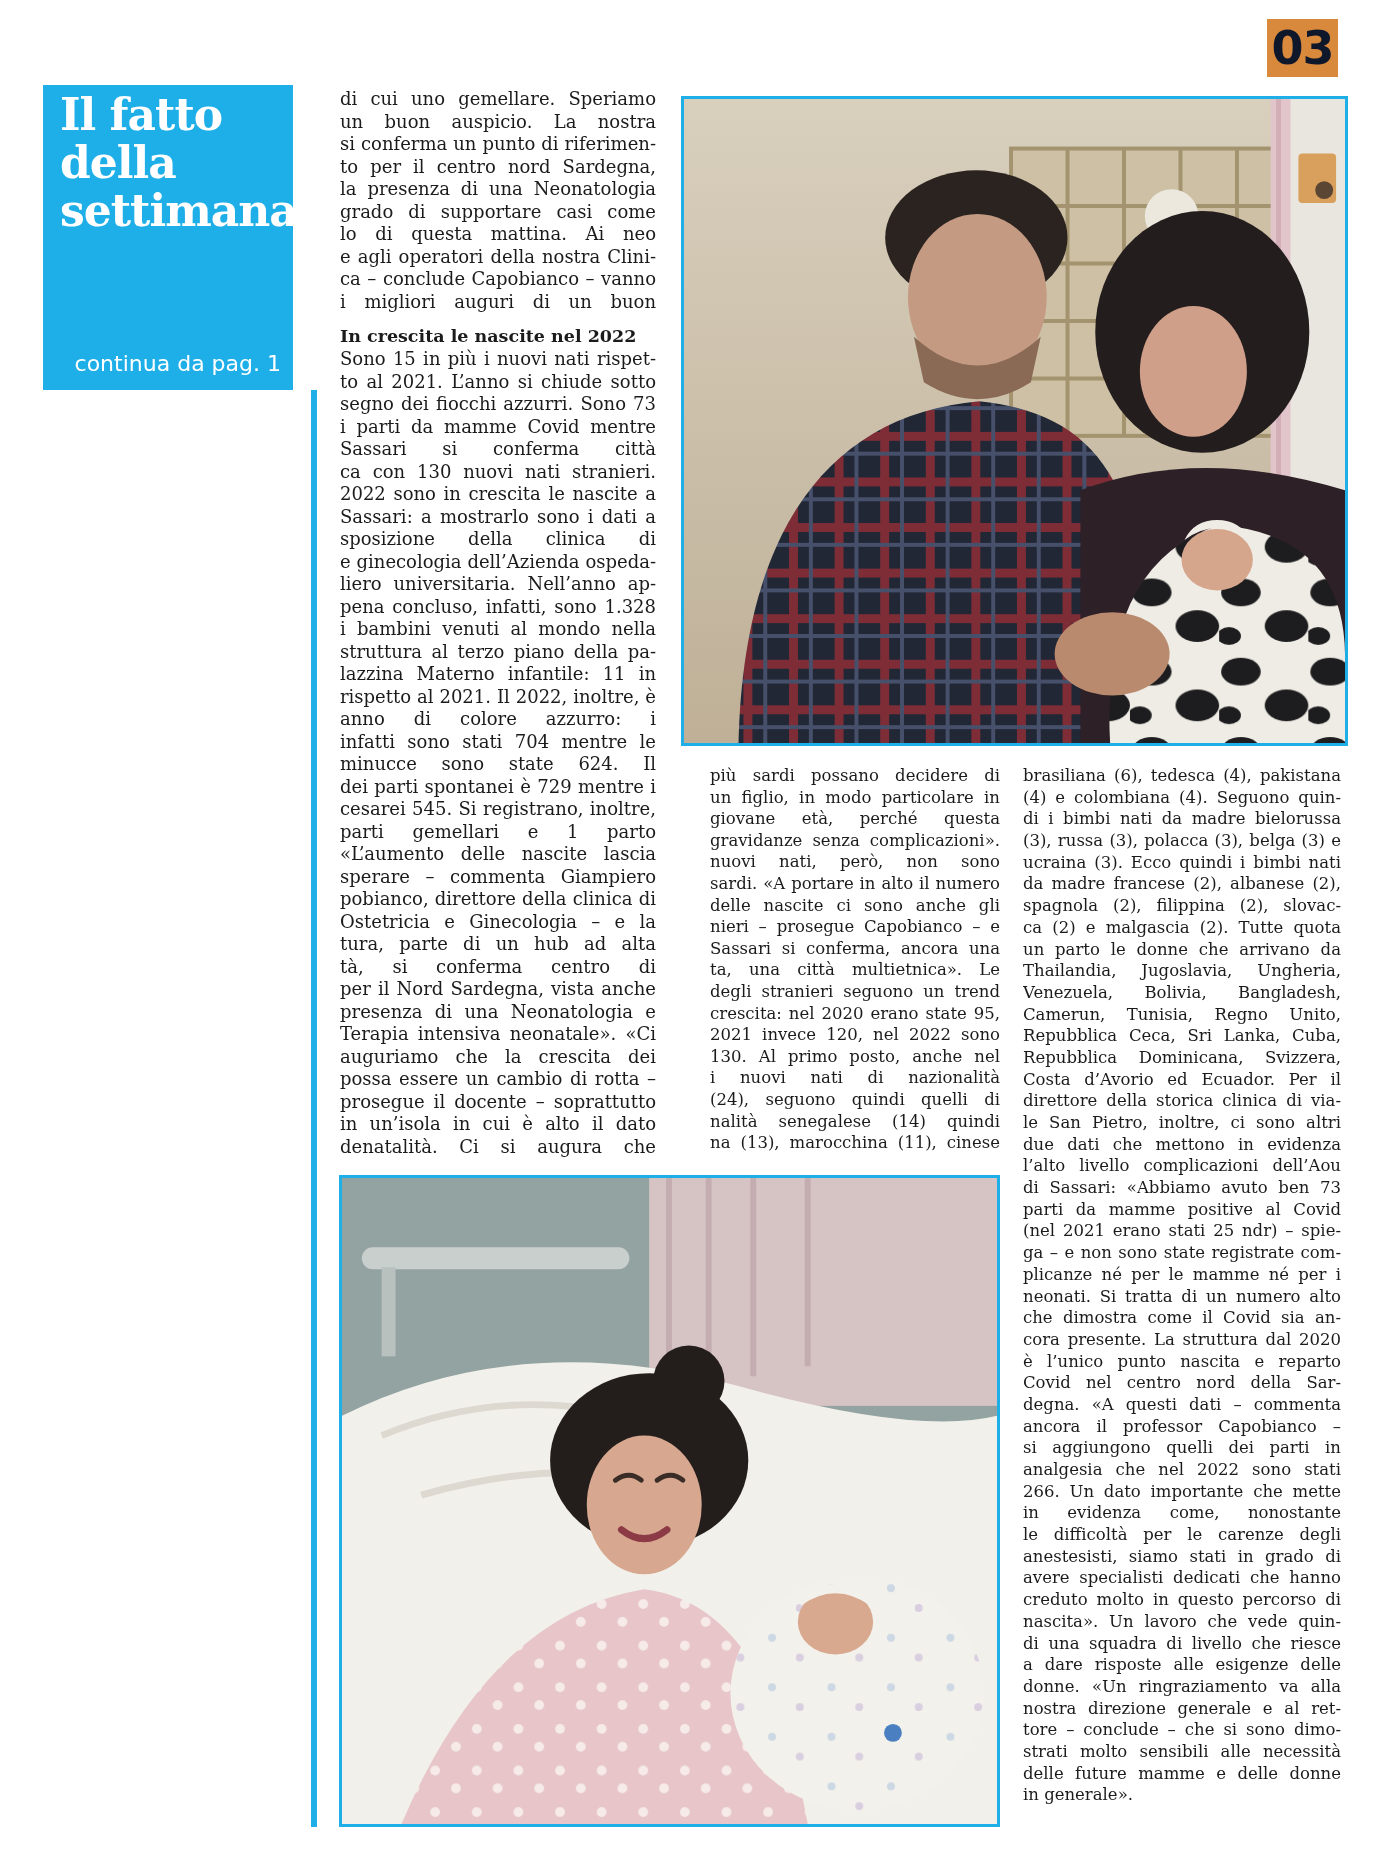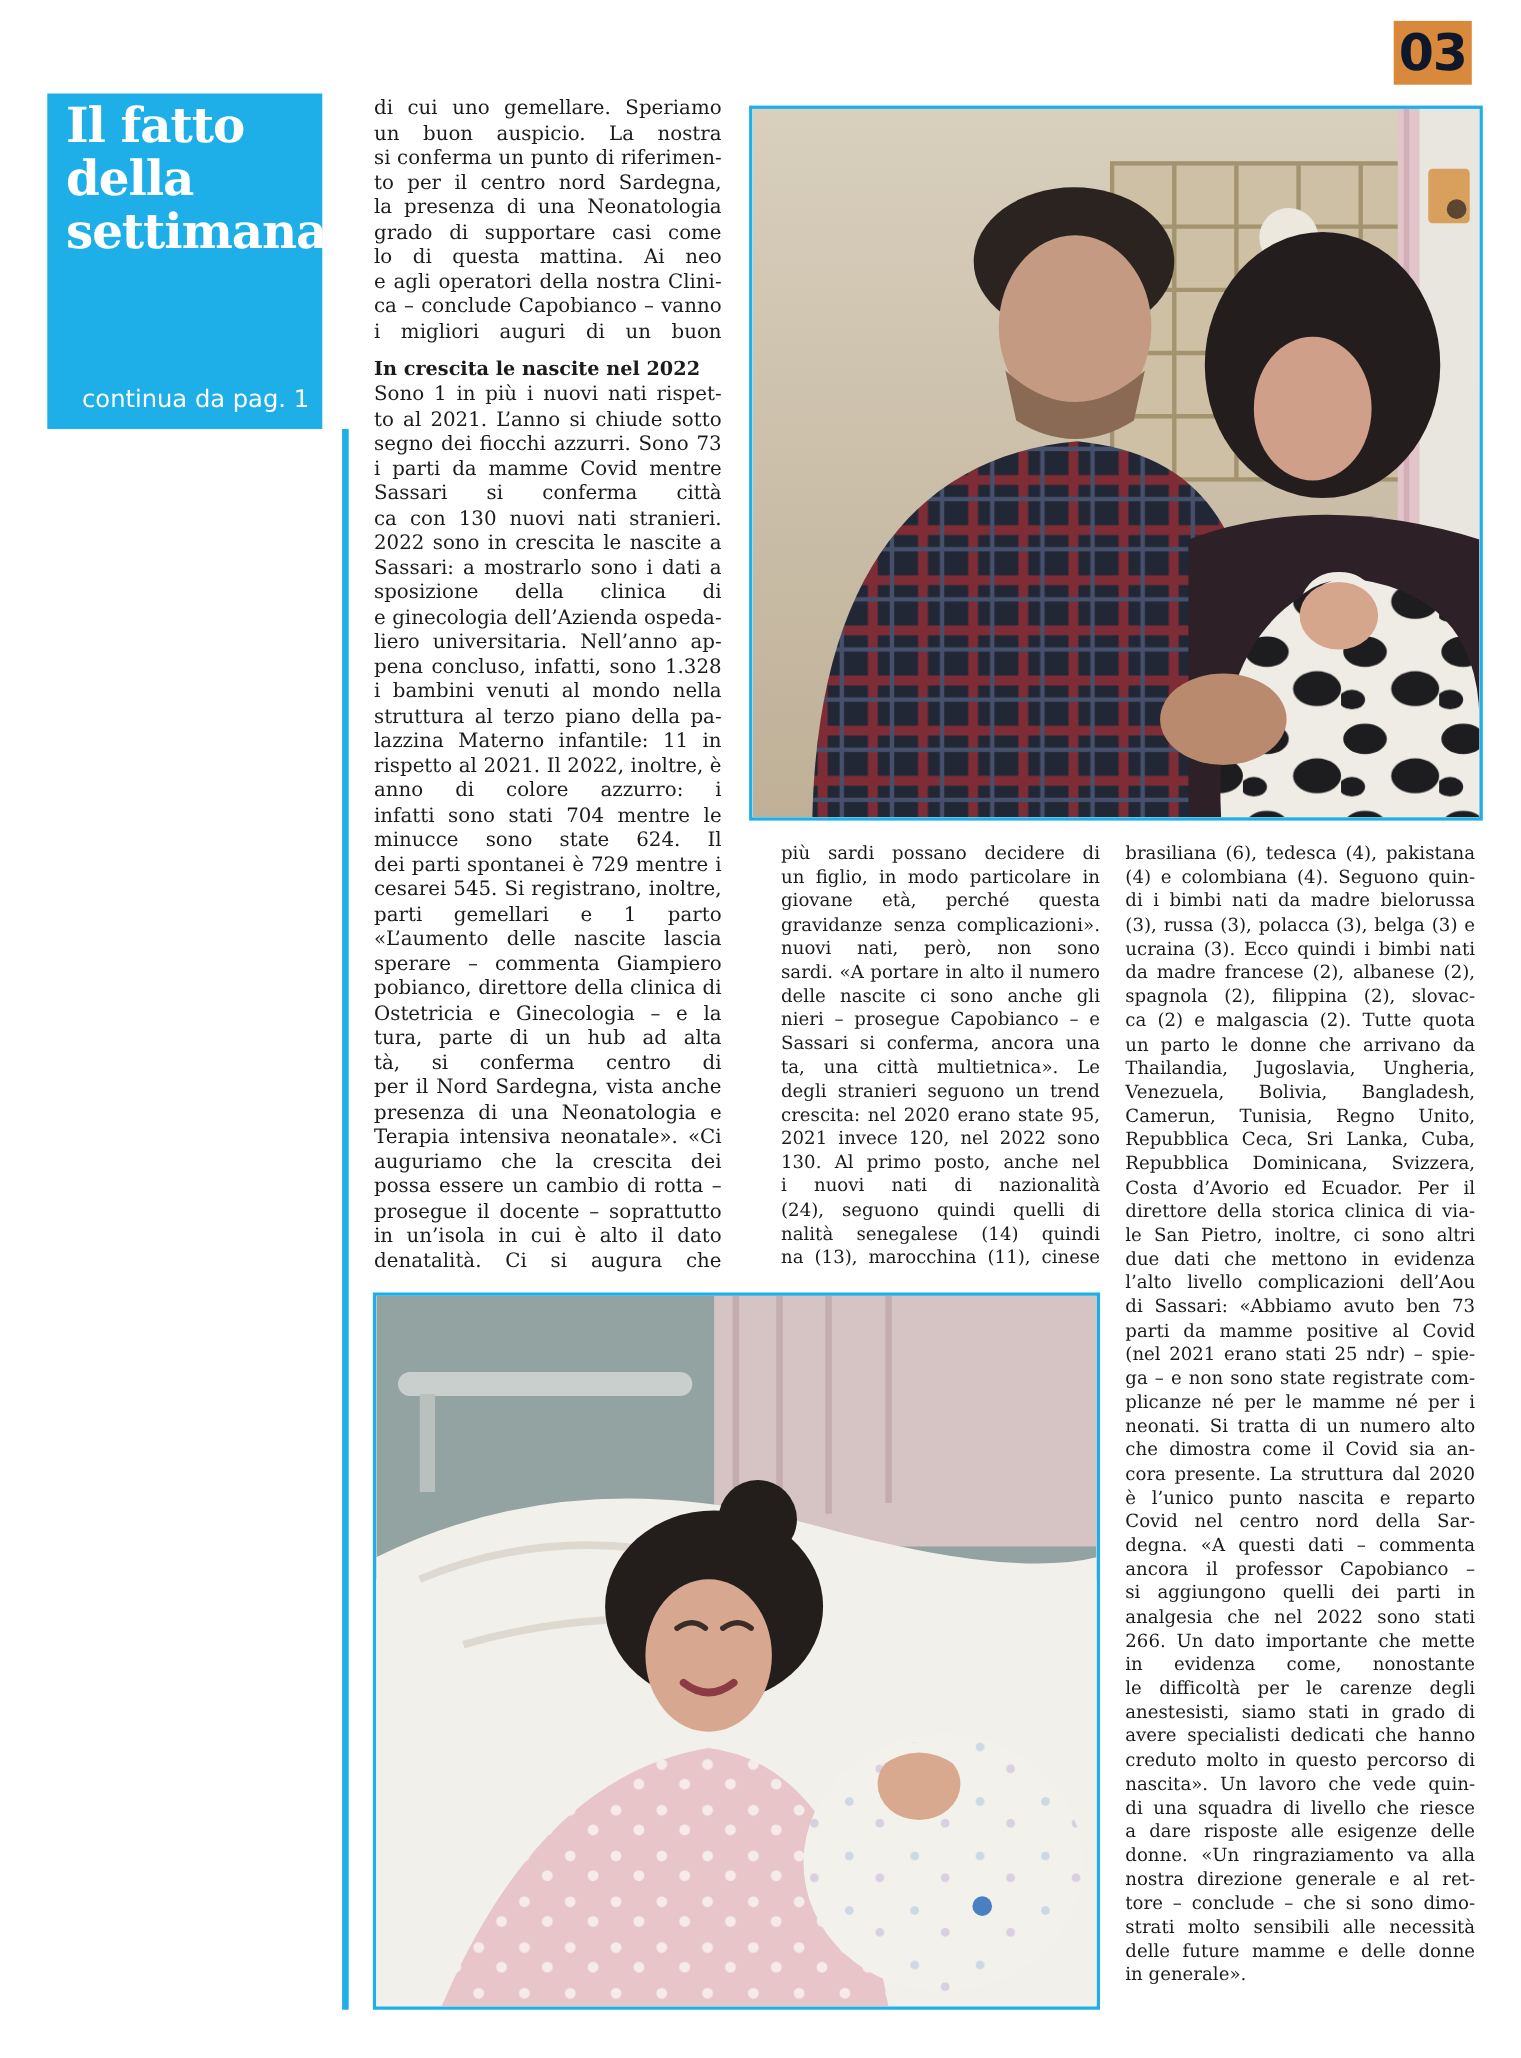--- a/index.html
+++ b/index.html
@@ -170,21 +170,21 @@
       <div class="ln">to per il centro nord Sardegna, vista</div>
       <div class="ln">la presenza di una Neonatologia in</div>
       <div class="ln">grado di supportare casi come quel-</div>
       <div class="ln">lo di questa mattina. Ai neo genitori</div>
       <div class="ln">e agli operatori della nostra Clini-</div>
       <div class="ln">ca – conclude Capobianco – vanno</div>
       <div class="ln">i migliori auguri di un buon 2023».</div>
     </div>
   <div class="col-heading">In crescita le nascite nel 2022</div>
   <div class="col lines" id="col1-p2">
-      <div class="ln">Sono 1 in più i nuovi nati rispet-</div>
+      <div class="ln">Sono 15 in più i nuovi nati rispet-</div>
       <div class="ln">to al 2021. L’anno si chiude sotto il</div>
       <div class="ln">segno dei fiocchi azzurri. Sono 73</div>
       <div class="ln">i parti da mamme Covid mentre</div>
       <div class="ln">Sassari si conferma città multietni-</div>
       <div class="ln">ca con 130 nuovi nati stranieri. Nel</div>
       <div class="ln">2022 sono in crescita le nascite a</div>
       <div class="ln">Sassari: a mostrarlo sono i dati a di-</div>
       <div class="ln">sposizione della clinica di Ostetricia</div>
       <div class="ln">e ginecologia dell’Azienda ospeda-</div>
       <div class="ln">liero universitaria. Nell’anno ap-</div>

